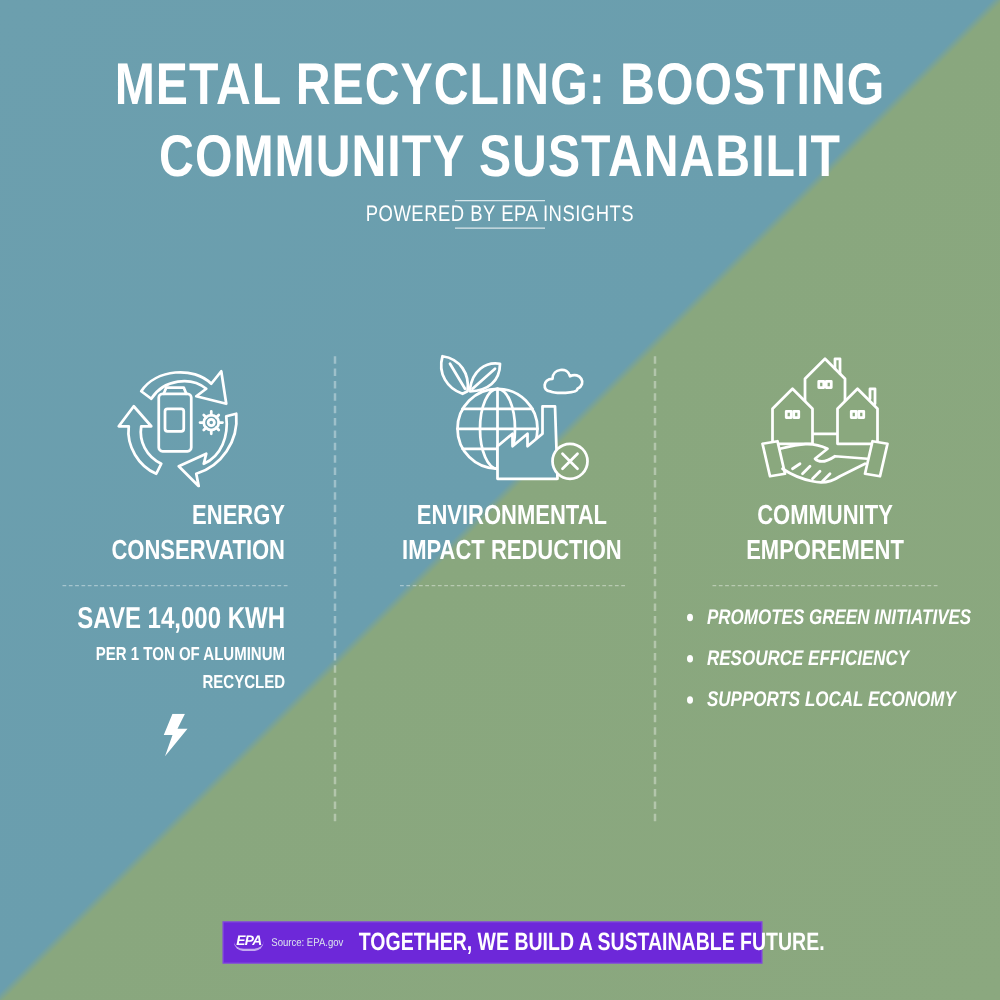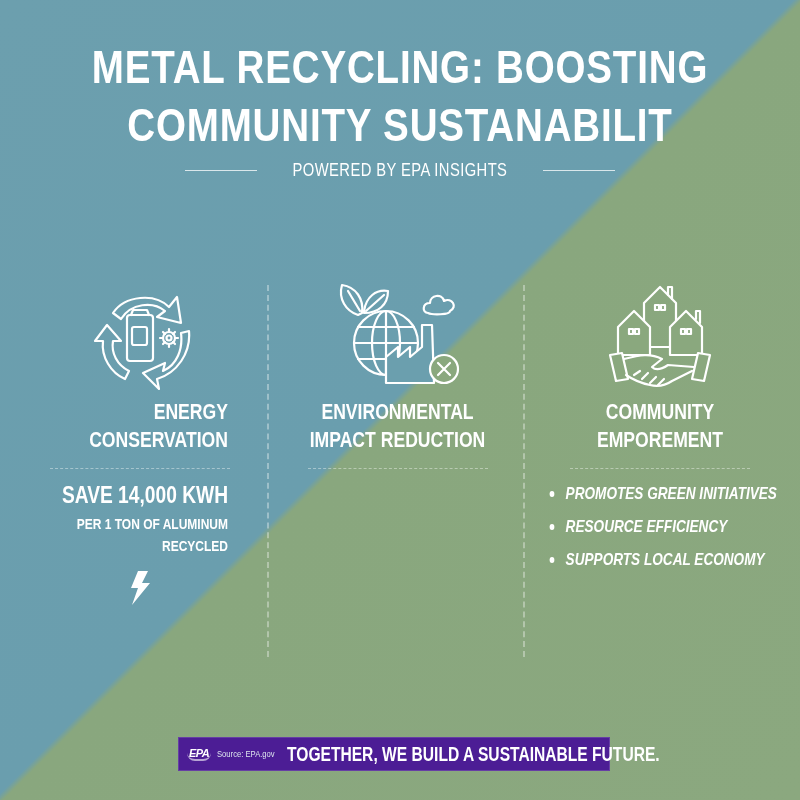--- a/index.html
+++ b/index.html
@@ -19,21 +19,21 @@
     text-align: center;
     font-weight: bold;
     font-size: 47px;
     line-height: 58px;
     letter-spacing: 1px;
     transform: scaleX(0.82);
     transform-origin: center;
   }
   .subtitle-row {
     position: absolute; top: 160px; left: 0; width: 800px;
-    display: flex; align-items: center; justify-content: center;
+    display: flex; align-items: center; justify-content: center; flex-direction: column;
   }
   .subtitle-row .line { width: 72px; height: 1px; background: rgba(255,255,255,0.75); }
   .subtitle {
     font-size: 18px; margin: 0 12px; letter-spacing: 0.5px;
     transform: scaleX(0.82);
     white-space: nowrap;
   }
   .divider {
     position: absolute; top: 285px; height: 372px; width: 0;
     border-left: 2px dashed rgba(255,255,255,0.35);
@@ -65,21 +65,21 @@
     font-weight: bold; white-space: nowrap;
     transform: scaleX(0.8); transform-origin: left center;
     position: relative; padding-left: 22px;
   }
   ul.bullets li::before {
     content: ""; position: absolute; left: 2px; top: 50%;
     width: 6px; height: 6px; margin-top: -3px; border-radius: 50%; background: #fff;
   }
   .banner {
     position: absolute; left: 178px; top: 737px; width: 432px; height: 34px;
-    background: #4c1d95;
+    background: #6d28d9;
     border: 1px solid rgba(255,255,255,0.15);
     display: flex; align-items: center; padding-left: 8px;
   }
   .epa-logo {
     font-weight: bold; font-size: 11px; color: #fff;
     font-style: italic; letter-spacing: -0.5px;
     border-bottom: 2px solid rgba(255,255,255,0.6);
     border-radius: 0 0 8px 8px; padding: 0 2px; line-height: 12px;
   }
   .source { font-size: 9px; color: #dde6ee; margin-left: 6px; white-space: nowrap; transform: scaleX(0.85); transform-origin: left; }
@@ -133,21 +133,21 @@
   <div class="stat">SAVE 14,000 KWH</div>
   <div class="stat-sub">
     <div>PER 1 TON OF ALUMINUM</div>
     <div>RECYCLED</div>
   </div>
   <svg class="icon" style="margin-top:14px" width="24" height="34" viewBox="0 0 24 34">
     <path d="M10 0 L20 0 L14 12 L22 12 L4 34 L10 17 L3 17 Z" fill="#fff"></path>
   </svg>
 </div>
 
-<div class="col" style="left:280px; width:235px;">
+<div class="col" style="left:292px; width:235px;">
   <svg class="icon" width="140" height="115" viewBox="0 0 140 115" fill="none" stroke="#fff" stroke-width="2.2" stroke-linejoin="round" stroke-linecap="round">
 
     <path d="M30 40 C18 36 10 24 14 10 C28 12 36 24 34 38 Z"></path>
     <path d="M20 16 L32 36"></path>
     <path d="M36 36 C38 22 48 14 60 16 C60 30 50 38 36 38 Z"></path>
     <path d="M56 20 L38 36"></path>
 
     <circle cx="58" cy="68" r="32"></circle>
     <ellipse cx="58" cy="68" rx="14" ry="32"></ellipse>
     <path d="M26 68 L90 68 M30 52 L86 52 M30 84 L86 84 M58 36 L58 100"></path>

